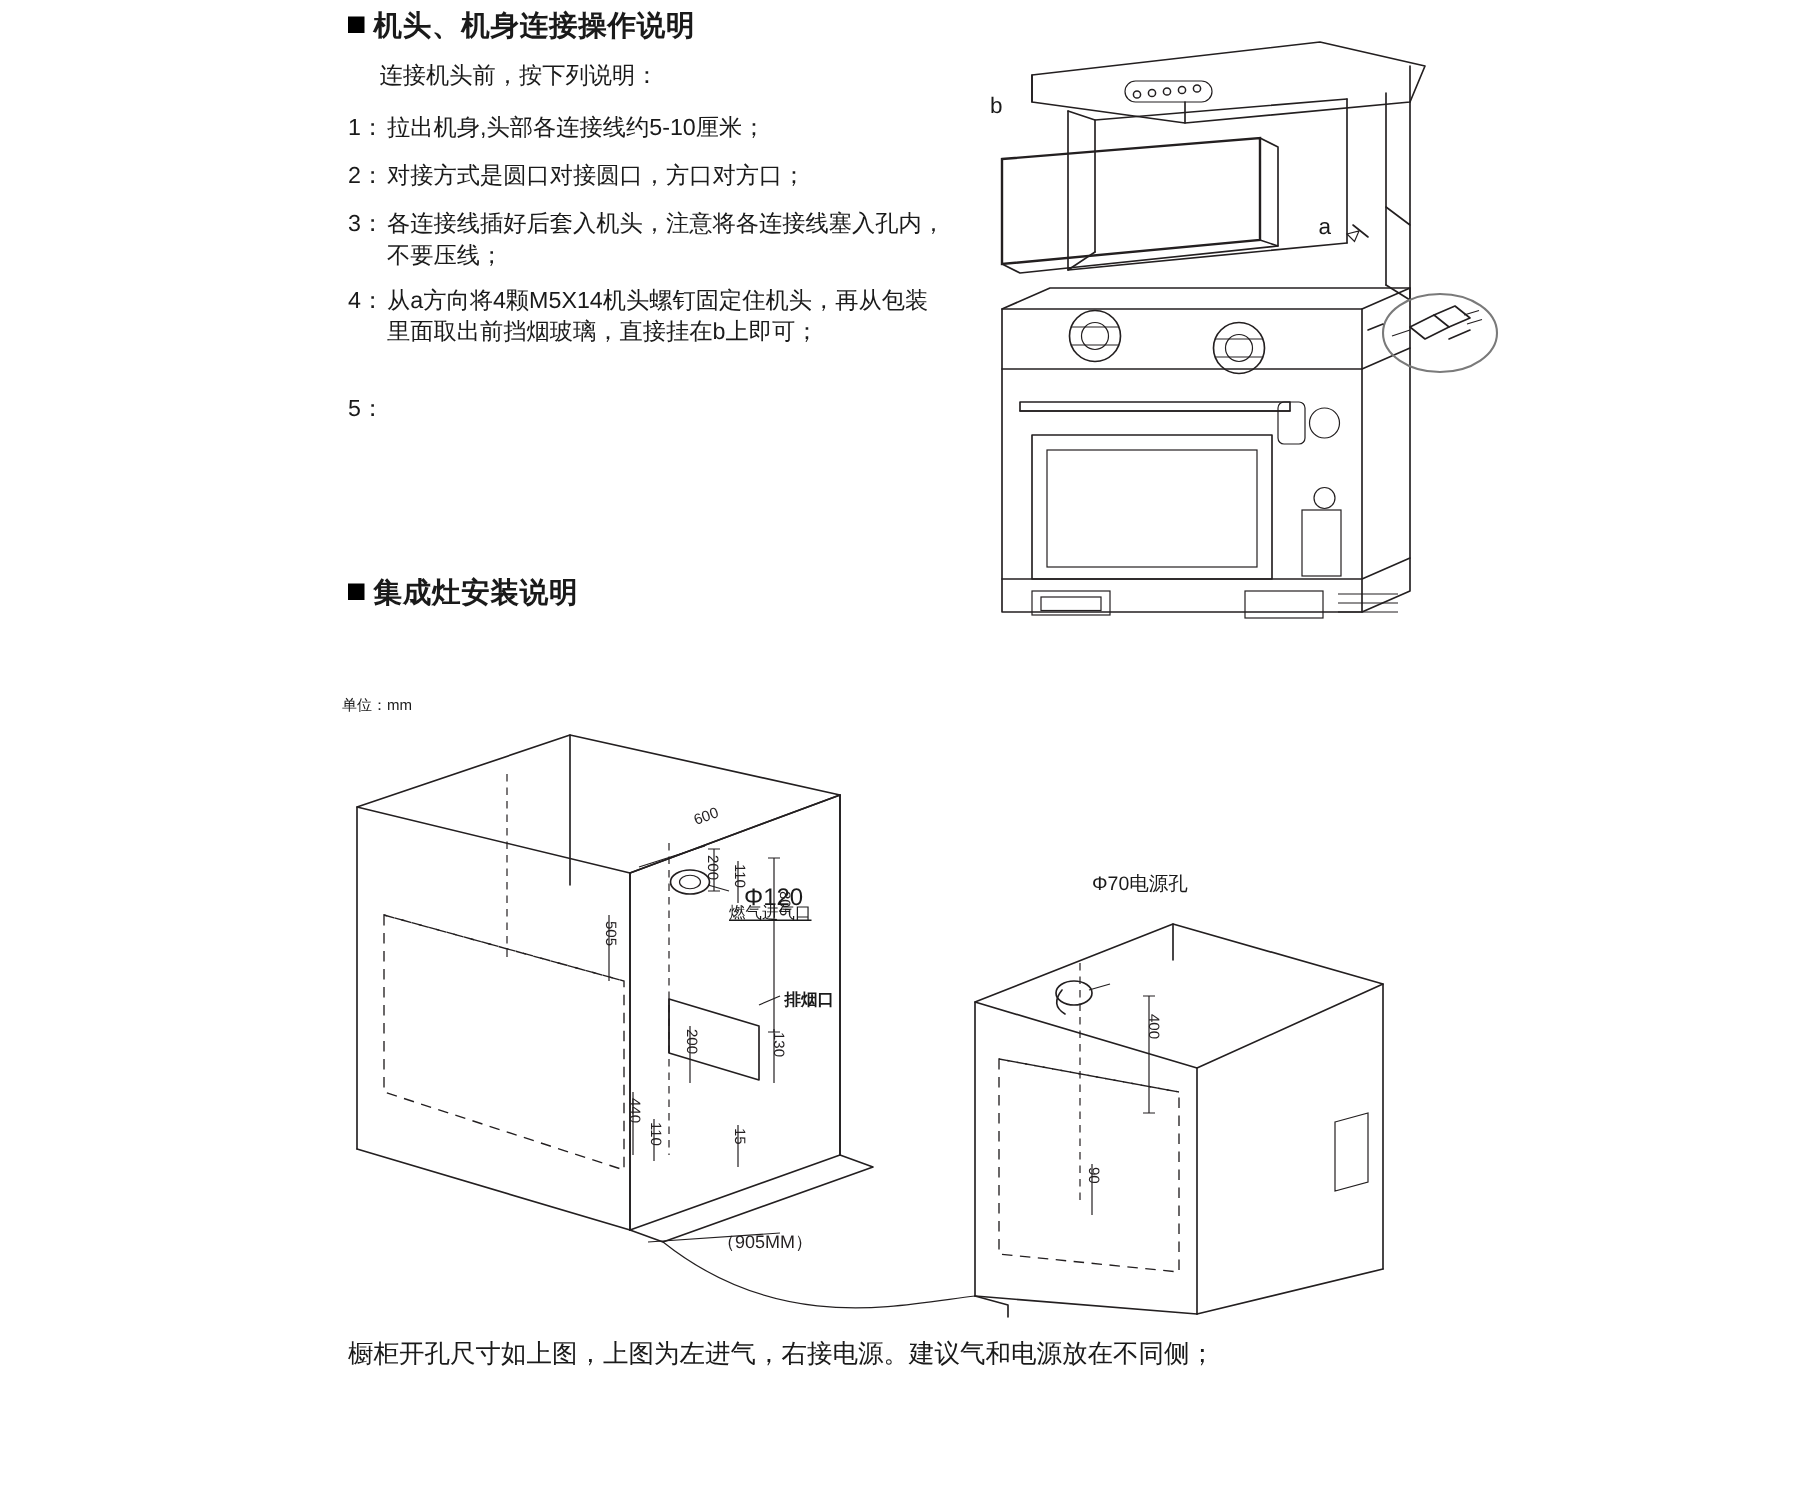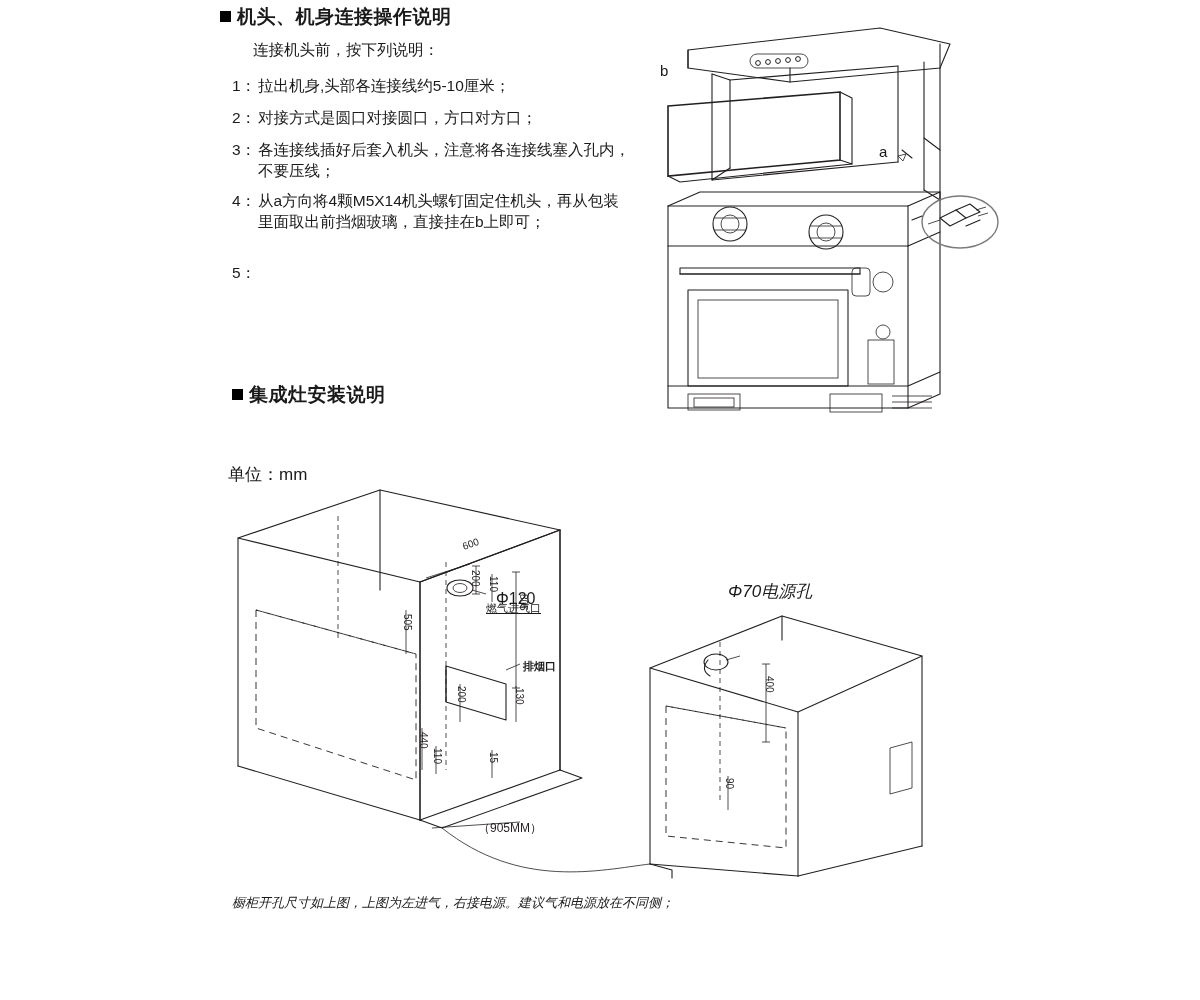--- a/index.html
+++ b/index.html
@@ -46,49 +46,48 @@
     width:26px;
     text-align:left;
   }
   .step .body{
     display:block;
     margin-left:26px;
   }
 
   .unit-label{
     position:absolute;
+    font-size:10px;
+    white-space:nowrap;
+  }
+
+  .footnote{
+    position:absolute;
     font-size:17px;
-    white-space:nowrap;
-  }
-
-  .footnote{
-    position:absolute;
-    font-size:13px;
     line-height:30px;
     white-space:nowrap;
-    font-style:italic;
   }
 
   
   .drawing{position:absolute;}
   svg{display:block;}
   .ln{fill:none;stroke:#231f20;stroke-width:1.1;stroke-linejoin:round;stroke-linecap:round;}
   .ln-thin{fill:none;stroke:#231f20;stroke-width:0.8;}
   .ln-thick{fill:none;stroke:#231f20;stroke-width:1.6;}
   .dash{fill:none;stroke:#231f20;stroke-width:0.9;stroke-dasharray:7 5;}
   .dash-s{fill:none;stroke:#231f20;stroke-width:0.8;stroke-dasharray:5 4;}
   .dimtxt{font-family:"Liberation Sans","DejaVu Sans",sans-serif;font-size:10px;fill:#231f20;}
   .labtxt{font-family:"Liberation Sans","DejaVu Sans",sans-serif;font-size:12px;fill:#231f20;}
 </style>
 </head>
 <body>
 
 <div class="page">
 
-  <div class="section-heading" style="left:220px;top:4px;">
+  <div class="section-heading" style="left:232px;top:4px;">
     <span class="bullet"></span><span>机头、机身连接操作说明</span>
   </div>
 
   <div class="intro-line" style="left:253px;top:40px;">连接机头前，按下列说明：</div>
 
   <div class="step" style="left:232px;top:75px;width:420px;">
     <span class="num">1：</span>
     <span class="body">拉出机身,头部各连接线约5-10厘米；</span>
   </div>
 
@@ -295,17 +294,17 @@
       <path class="ln-thin" d="M670 278 L692 272 L692 318 L670 324 Z"></path>
 
       <path class="ln-thin" d="M222 358 C300 420, 380 400, 430 394"></path>
     </svg>
   </div>
 
   <div style="position:absolute;left:496px;top:590px;font-size:16px;">Φ120</div>
   <div style="position:absolute;left:486px;top:601px;font-size:11px;text-decoration:underline;">燃气进气口</div>
   <div style="position:absolute;left:523px;top:659px;font-size:11px;font-weight:bold;">排烟口</div>
 
-  <div style="position:absolute;left:728px;top:580px;font-size:17px;font-style:italic;">Φ70电源孔</div>
+  <div style="position:absolute;left:728px;top:580px;font-size:13px;">Φ70电源孔</div>
 
   <div class="footnote" style="left:232px;top:888px;">橱柜开孔尺寸如上图，上图为左进气，右接电源。建议气和电源放在不同侧；</div>
 
 </div>
 
 </body></html>

